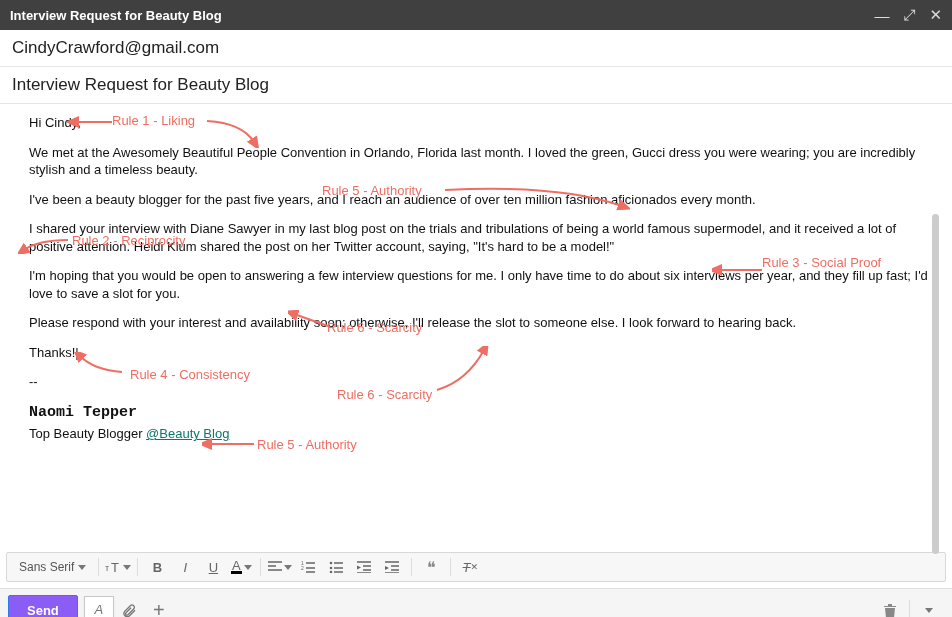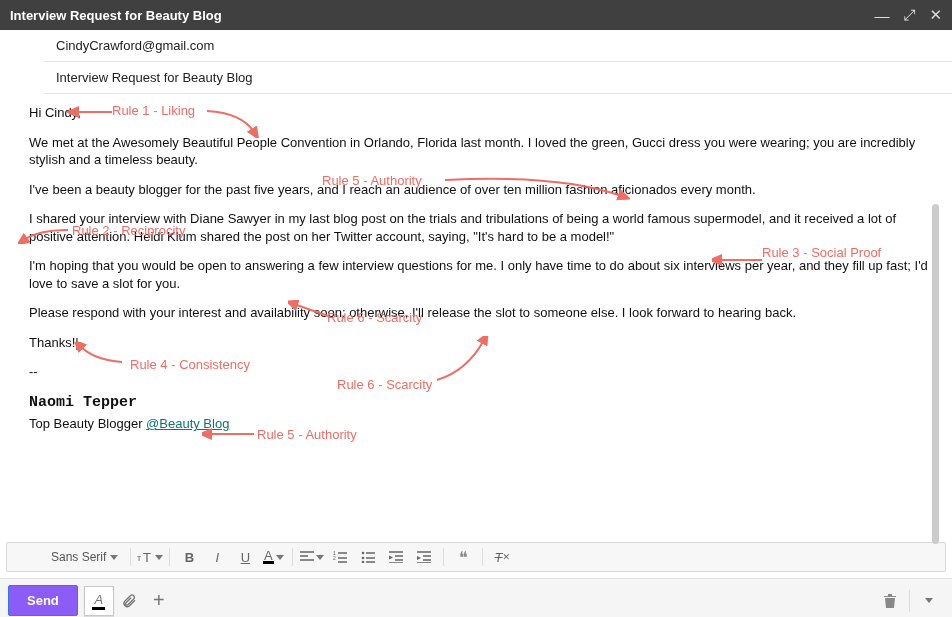--- a/index.html
+++ b/index.html
@@ -2,34 +2,34 @@
 <html><head>
 <meta charset="utf-8">
 <style>
   * { box-sizing: border-box; margin: 0; padding: 0; }
   body { font-family: Arial, sans-serif; font-size: 13px; color: #222; background: #fff; width: 952px; height: 617px; overflow: hidden; position: relative; }
   .titlebar { background: #404040; color: #fff; height: 30px; display: flex; align-items: center; padding: 0 10px; justify-content: space-between; }
   .titlebar .title { font-size: 13px; font-weight: bold; }
   .titlebar .controls { display: flex; gap: 14px; align-items: center; }
   .titlebar .controls span { cursor: pointer; font-size: 15px; color: #ddd; }
   .fields { background: #fff; }
-  .field-row { border-bottom: 1px solid #e5e5e5; padding: 8px 12px; font-size: 13px; color: #222; margin-left: 44px; }
+  .field-row { border-bottom: 1px solid #e5e5e5; padding: 8px 12px; font-size: 17px; color: #222; }
   .body-wrap { position: relative; padding: 10px 14px 10px 12px; height: 448px; border-right: 10px solid #fff; }
   .body-text { font-size: 13px; line-height: 1.35; color: #111; position: relative; height: 100%; }
   .body-text p { margin: 0 0 12px 17px; }
   .sig-name { font-family: "Courier New", monospace; font-weight: bold; font-size: 15px; }
   .sig-link { color: #0f766e; text-decoration: underline; }
   .cursor::after { content:"|"; }
   .scrollbar { position: absolute; right: 3px; top: 110px; width: 7px; height: 340px; background: #ccc; border-radius: 4px; }
   .annot { position: absolute; color: #ee6e64; font-weight: normal; font-size: 13px; pointer-events: none; white-space: nowrap; }
   .arrow { position: absolute; pointer-events: none; }
   .toolbar { border: 1px solid #d8d8d8; background: #f7f7f7; height: 30px; margin: 0 6px; display: flex; align-items: center; padding: 0 6px; gap: 2px; border-radius: 2px; }
   .toolbar .tb-btn { width: 26px; height: 24px; display: inline-flex; align-items: center; justify-content: center; color: #666; font-size: 13px; cursor: pointer; }
   .toolbar .sep { width: 1px; height: 18px; background: #ddd; margin: 0 4px; }
-  .font-family { font-size: 12px; color: #555; padding: 0 6px; display: flex; align-items: center; gap: 4px; margin-left: 32px; }
+  .font-family { font-size: 12px; color: #555; padding: 0 6px; display: flex; align-items: center; gap: 4px; }
   .footer { height: 44px; background: #f5f5f5; border-top: 1px solid #e0e0e0; display: flex; align-items: center; padding: 0 8px; margin-top: 6px; }
   .send-btn { background: #8b5cf6; color: #fff; border: 1px solid #3079ed; font-weight: bold; font-size: 13px; padding: 7px 18px; border-radius: 2px; cursor: pointer; }
   .footer .ico { width: 30px; height: 30px; display: inline-flex; align-items: center; justify-content: center; color: #777; cursor: pointer; }
   .footer .fmt-box { border: 1px solid #c8c8c8; background: #fff; box-shadow: 0 1px 1px rgba(0,0,0,0.1); margin-left: 6px; }
   .footer .spacer { flex: 1; }
   .footer .more { display: flex; align-items: center; }
   .tri-down { width:0; height:0; border-left:4px solid transparent; border-right:4px solid transparent; border-top:5px solid #777; }
 </style>
 </head>
 <body>

